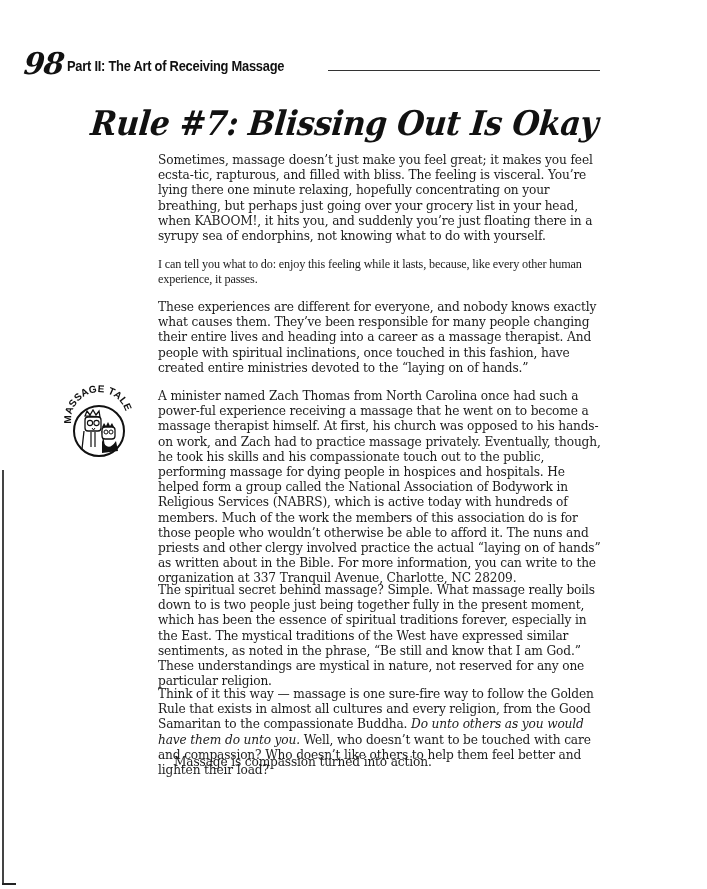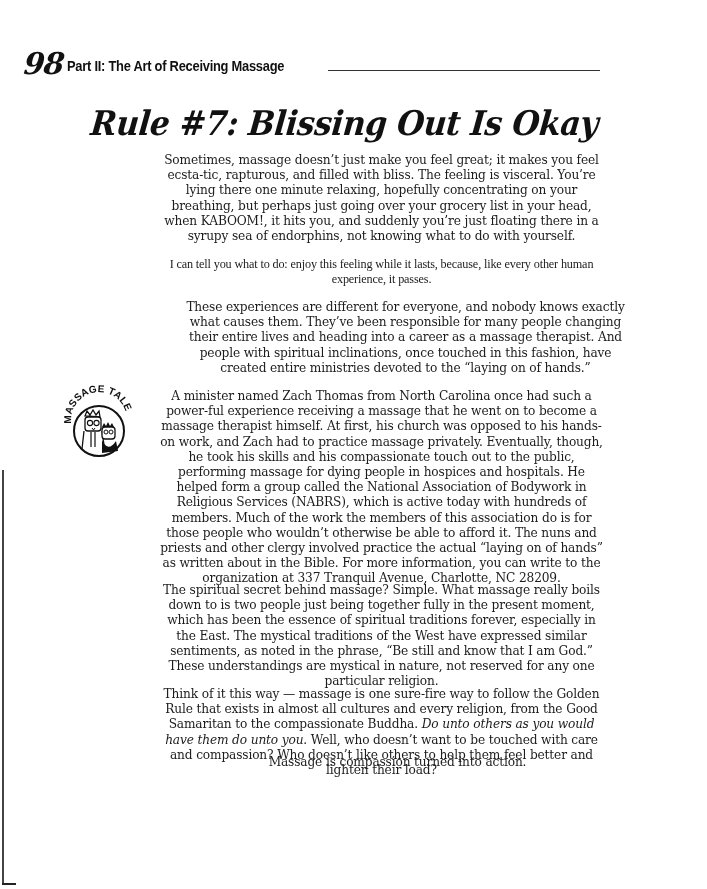--- a/index.html
+++ b/index.html
@@ -27,21 +27,21 @@
     font-size: 34px; letter-spacing: -0.5px; color: #111;
     transform: scaleX(0.92) skewX(-6deg); transform-origin: left center;
     white-space: nowrap;
   }
   .body-text {
     position: absolute; left: 158px; width: 447px;
     font-family: "DejaVu Serif", serif; font-size: 12.2px;
     line-height: 15.2px; color: #1c1c1c;
     letter-spacing: -0.15px;
   }
-  .body-text p { margin: 0; text-align: center; }
+  .body-text p { margin: 0; }
   .body-text em { font-style: italic; }
   .icon-wrap {
     position: absolute; left: 58px; top: 383px; width: 82px; height: 82px;
   }
   .left-rule {
     position: absolute; left: 2px; top: 470px; width: 0; height: 414px;
     border-left: 2px solid #444;
   }
   .left-foot {
     position: absolute; left: 2px; top: 883px; width: 14px; height: 0;
@@ -58,21 +58,21 @@
 <h1 class="section-title" style="margin:0;">Rule #7: Blissing Out Is Okay</h1>
 
 <div class="body-text" style="top:153px;">
   <p>Sometimes, massage doesn’t just make you feel great; it makes you feel ecsta-tic, rapturous, and filled with bliss. The feeling is visceral. You’re lying there one minute relaxing, hopefully concentrating on your breathing, but perhaps just going over your grocery list in your head, when KABOOM!, it hits you, and suddenly you’re just floating there in a syrupy sea of endorphins, not knowing what to do with yourself.</p>
 </div>
 
 <div class="body-text" style="top:257px;font-family:Liberation Serif, serif;">
   <p>I can tell you what to do: enjoy this feeling while it lasts, because, like every other human experience, it passes.</p>
 </div>
 
-<div class="body-text" style="top:300px;margin-left:24px;">
+<div class="body-text" style="top:300px;">
   <p>These experiences are different for everyone, and nobody knows exactly what causes them. They’ve been responsible for many people changing their entire lives and heading into a career as a massage therapist. And people with spiritual inclinations, once touched in this fashion, have created entire ministries devoted to the “laying on of hands.”</p>
 </div>
 
 <div class="icon-wrap">
   <svg width="82" height="82" viewBox="0 0 82 82">
     <defs>
       <path id="arcText" d="M 14 44 A 27 27 0 0 1 68 30" fill="none"></path>
     </defs>
     <text font-family="Liberation Sans, sans-serif" font-weight="bold" font-size="10" fill="#111" letter-spacing="0.3">
       <textPath href="#arcText" startOffset="4%">MASSAGE TALE</textPath>

